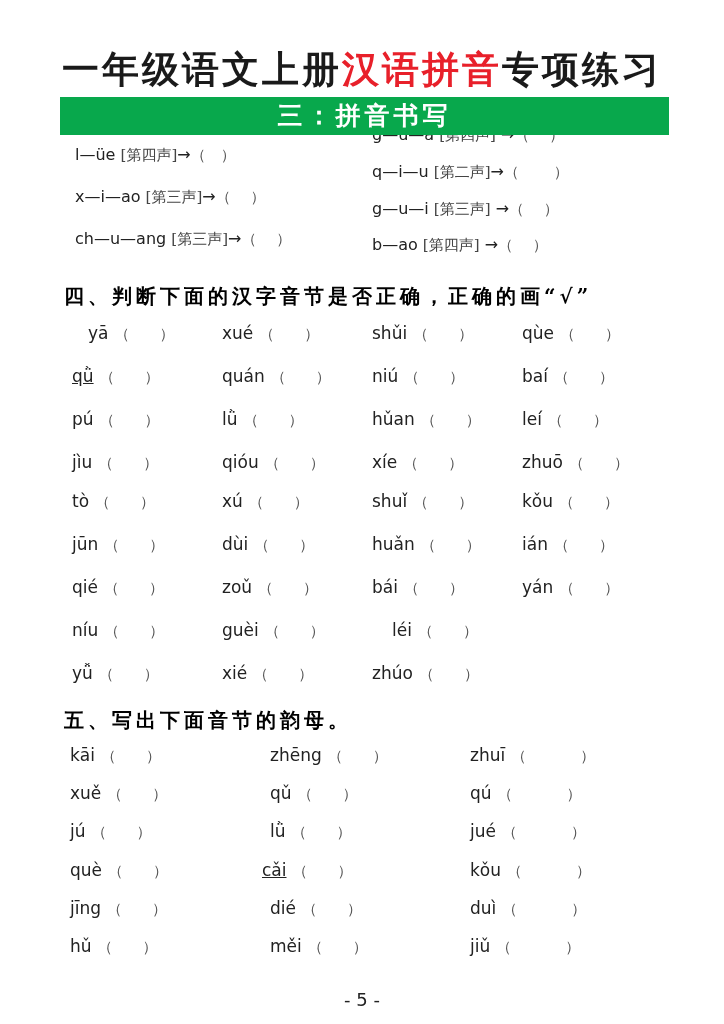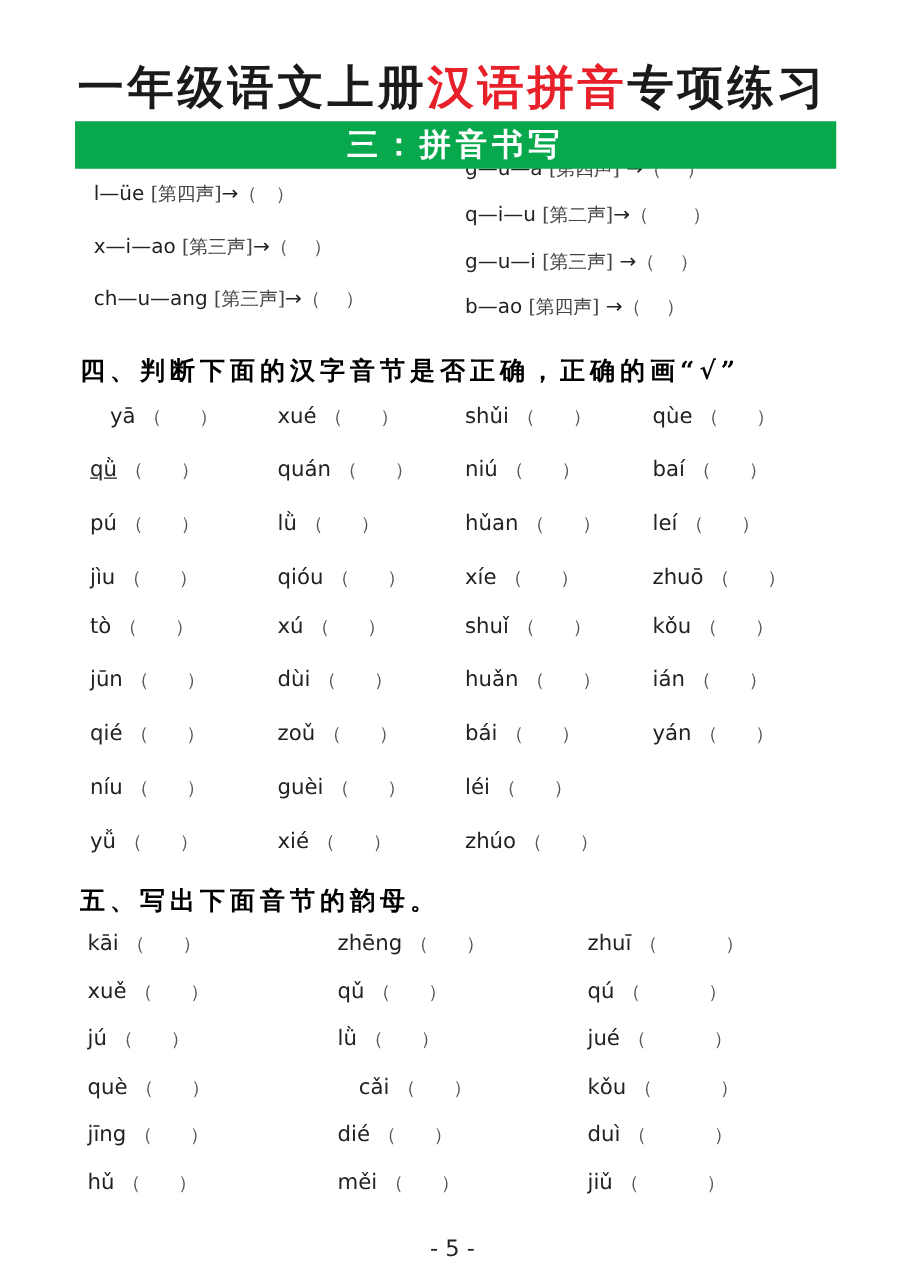--- a/index.html
+++ b/index.html
@@ -155,40 +155,40 @@
     <div class="cell" style="left: 72px; top: 533px;"><span class="py">jūn</span><span class="bl" style="margin-left: 6px; word-spacing: 54px;">（　　）</span></div>
     <div class="cell" style="left: 222px; top: 533px;"><span class="py">dùi</span><span class="bl" style="margin-left: 6px; word-spacing: 12px;">（　　）</span></div>
     <div class="cell" style="left: 372px; top: 533px;"><span class="py">huǎn</span><span class="bl" style="margin-left: 6px; word-spacing: 12px;">（　　）</span></div>
     <div class="cell" style="left: 522px; top: 533px;"><span class="py">ián</span><span class="bl" style="margin-left: 6px; word-spacing: 30px;">（　　）</span></div>
     <div class="cell" style="left: 72px; top: 576px;"><span class="py">qié</span><span class="bl" style="margin-left: 6px; word-spacing: 12px;">（　　）</span></div>
     <div class="cell" style="left: 222px; top: 576px;"><span class="py">zoǔ</span><span class="bl" style="margin-left: 6px; word-spacing: 12px;">（　　）</span></div>
     <div class="cell" style="left: 372px; top: 576px;"><span class="py">bái</span><span class="bl" style="margin-left: 6px; word-spacing: 12px;">（　　）</span></div>
     <div class="cell" style="left: 522px; top: 576px;"><span class="py">yán</span><span class="bl" style="margin-left: 6px; word-spacing: 12px;">（　　）</span></div>
     <div class="cell" style="left: 72px; top: 619px;"><span class="py">níu</span><span class="bl" style="margin-left: 6px; word-spacing: 12px;">（　　）</span></div>
     <div class="cell" style="left: 222px; top: 619px;"><span class="py">guèi</span><span class="bl" style="margin-left: 6px; word-spacing: 12px;">（　　）</span></div>
-    <div class="cell" style="left: 372px; top: 619px;"><span class="py">léi</span><span class="bl" style="margin-left: 6px; word-spacing: 12px;">（　　）</span></div>
+    <div class="cell" style="left: 392px; top: 619px;"><span class="py">léi</span><span class="bl" style="margin-left: 6px; word-spacing: 12px;">（　　）</span></div>
     <div class="cell" style="left: 72px; top: 662px;"><span class="py">yǚ</span><span class="bl" style="margin-left: 6px; word-spacing: 12px;">（　　）</span></div>
     <div class="cell" style="left: 222px; top: 662px;"><span class="py">xié</span><span class="bl" style="margin-left: 6px; word-spacing: 12px;">（　　）</span></div>
     <div class="cell" style="left: 372px; top: 662px;"><span class="py">zhúo</span><span class="bl" style="margin-left: 6px; word-spacing: 12px;">（　　）</span></div>
   </div>
 
 <div class="heading" style="top:707px;">五、写出下面音节的韵母。</div>
 
 <div id="s5-grid">
     <div class="cell" style="left: 70px; top: 744px;"><span class="py">kāi</span><span class="bl" style="margin-left: 6px;">（　　）</span></div>
     <div class="cell" style="left: 270px; top: 744px;"><span class="py">zhēng</span><span class="bl" style="margin-left: 6px;">（　　）</span></div>
     <div class="cell" style="left: 470px; top: 744px;"><span class="py">zhuī</span><span class="bl" style="margin-left: 6px; letter-spacing: 8px;">（　　）</span></div>
     <div class="cell" style="left: 70px; top: 782px;"><span class="py">xuě</span><span class="bl" style="margin-left: 6px;">（　　）</span></div>
     <div class="cell" style="left: 270px; top: 782px;"><span class="py">qǔ</span><span class="bl" style="margin-left: 6px;">（　　）</span></div>
     <div class="cell" style="left: 470px; top: 782px;"><span class="py">qú</span><span class="bl" style="margin-left: 6px; letter-spacing: 8px;">（　　）</span></div>
     <div class="cell" style="left: 70px; top: 820px;"><span class="py">jú</span><span class="bl" style="margin-left: 6px;">（　　）</span></div>
     <div class="cell" style="left: 270px; top: 820px;"><span class="py">lǜ</span><span class="bl" style="margin-left: 6px;">（　　）</span></div>
     <div class="cell" style="left: 470px; top: 820px;"><span class="py">jué</span><span class="bl" style="margin-left: 6px; letter-spacing: 8px;">（　　）</span></div>
     <div class="cell" style="left: 70px; top: 859px; text-align: right;"><span class="py">què</span><span class="bl" style="margin-left: 6px;">（　　）</span></div>
-    <div class="cell" style="left: 287px; top: 859px;"><span class="py">cǎi</span><span class="bl" style="margin-left: 6px;">（　　）</span></div>
+    <div class="cell" style="left: 262px; top: 859px; text-decoration: underline;"><span class="py">cǎi</span><span class="bl" style="margin-left: 6px;">（　　）</span></div>
     <div class="cell" style="left: 470px; top: 859px;"><span class="py">kǒu</span><span class="bl" style="margin-left: 6px; letter-spacing: 8px;">（　　）</span></div>
     <div class="cell" style="left: 70px; top: 897px;"><span class="py">jīng</span><span class="bl" style="margin-left: 6px;">（　　）</span></div>
     <div class="cell" style="left: 270px; top: 897px;"><span class="py">dié</span><span class="bl" style="margin-left: 6px;">（　　）</span></div>
     <div class="cell" style="left: 470px; top: 897px;"><span class="py">duì</span><span class="bl" style="margin-left: 6px; letter-spacing: 8px;">（　　）</span></div>
     <div class="cell" style="left: 70px; top: 935px;"><span class="py">hǔ</span><span class="bl" style="margin-left: 6px;">（　　）</span></div>
     <div class="cell" style="left: 270px; top: 935px;"><span class="py">měi</span><span class="bl" style="margin-left: 6px;">（　　）</span></div>
     <div class="cell" style="left: 470px; top: 935px;"><span class="py">jiǔ</span><span class="bl" style="margin-left: 6px; letter-spacing: 8px;">（　　）</span></div>
   </div>
 
 <div class="pagenum">- 5 -</div>

